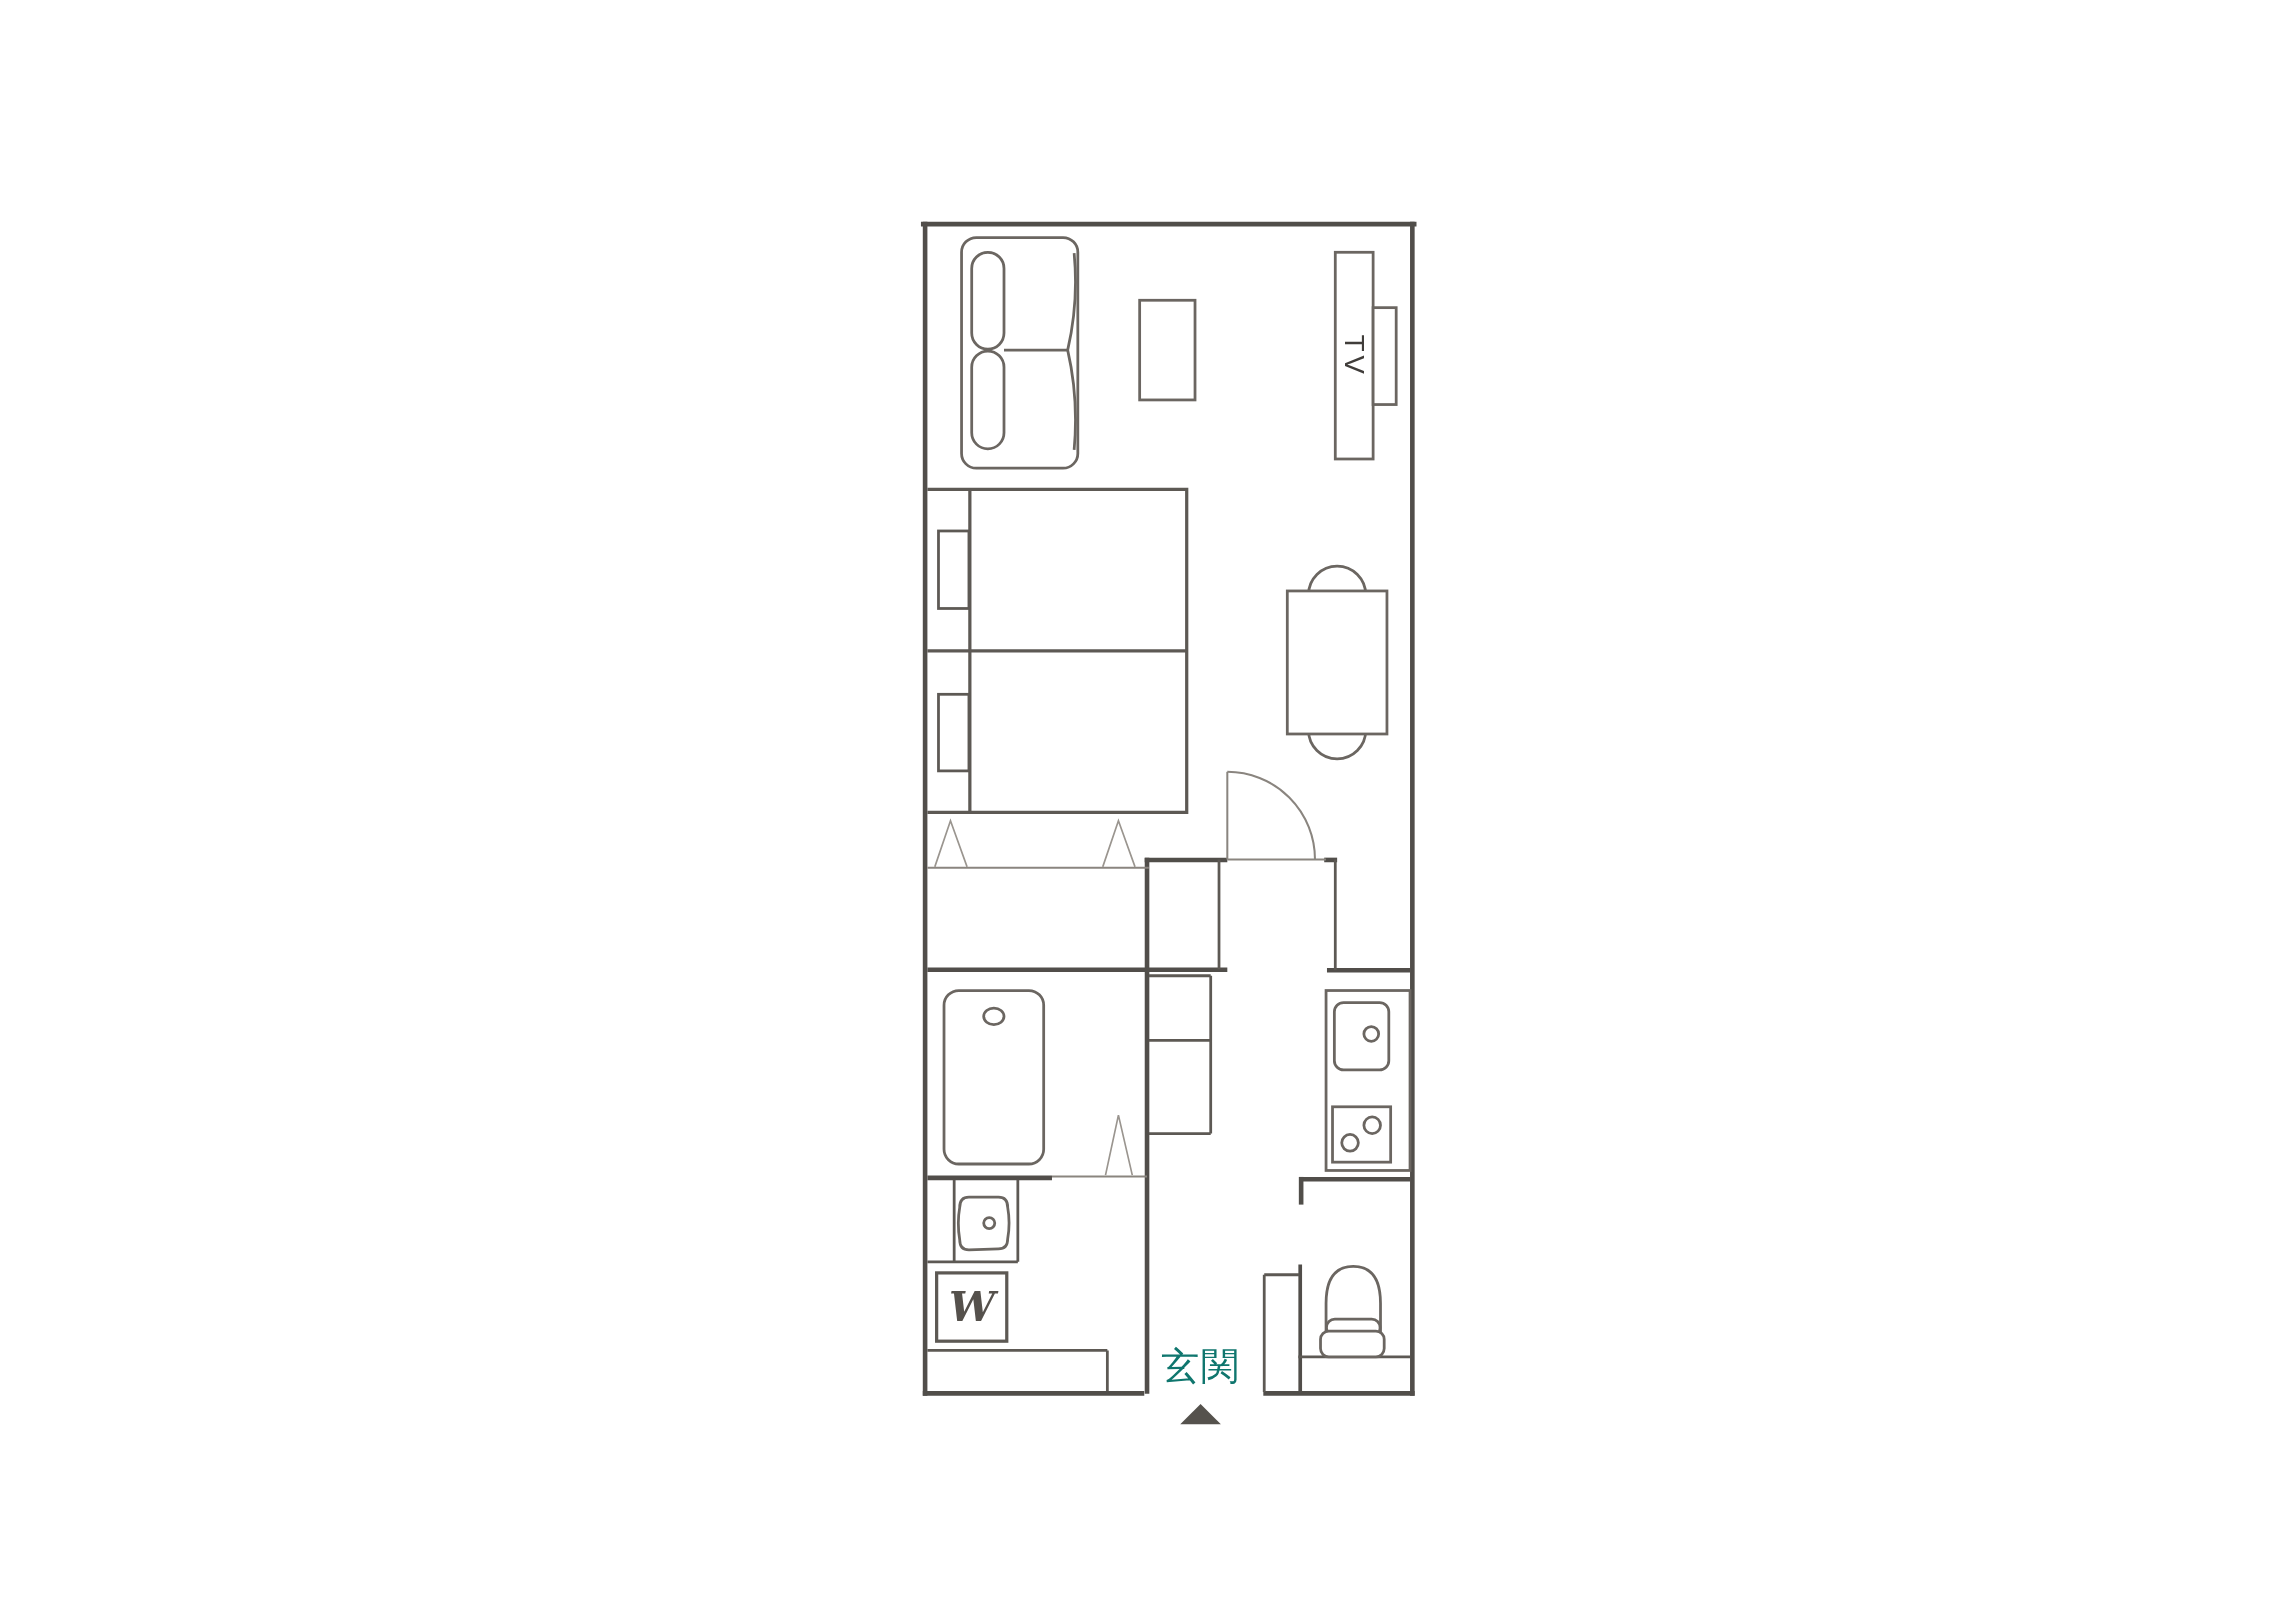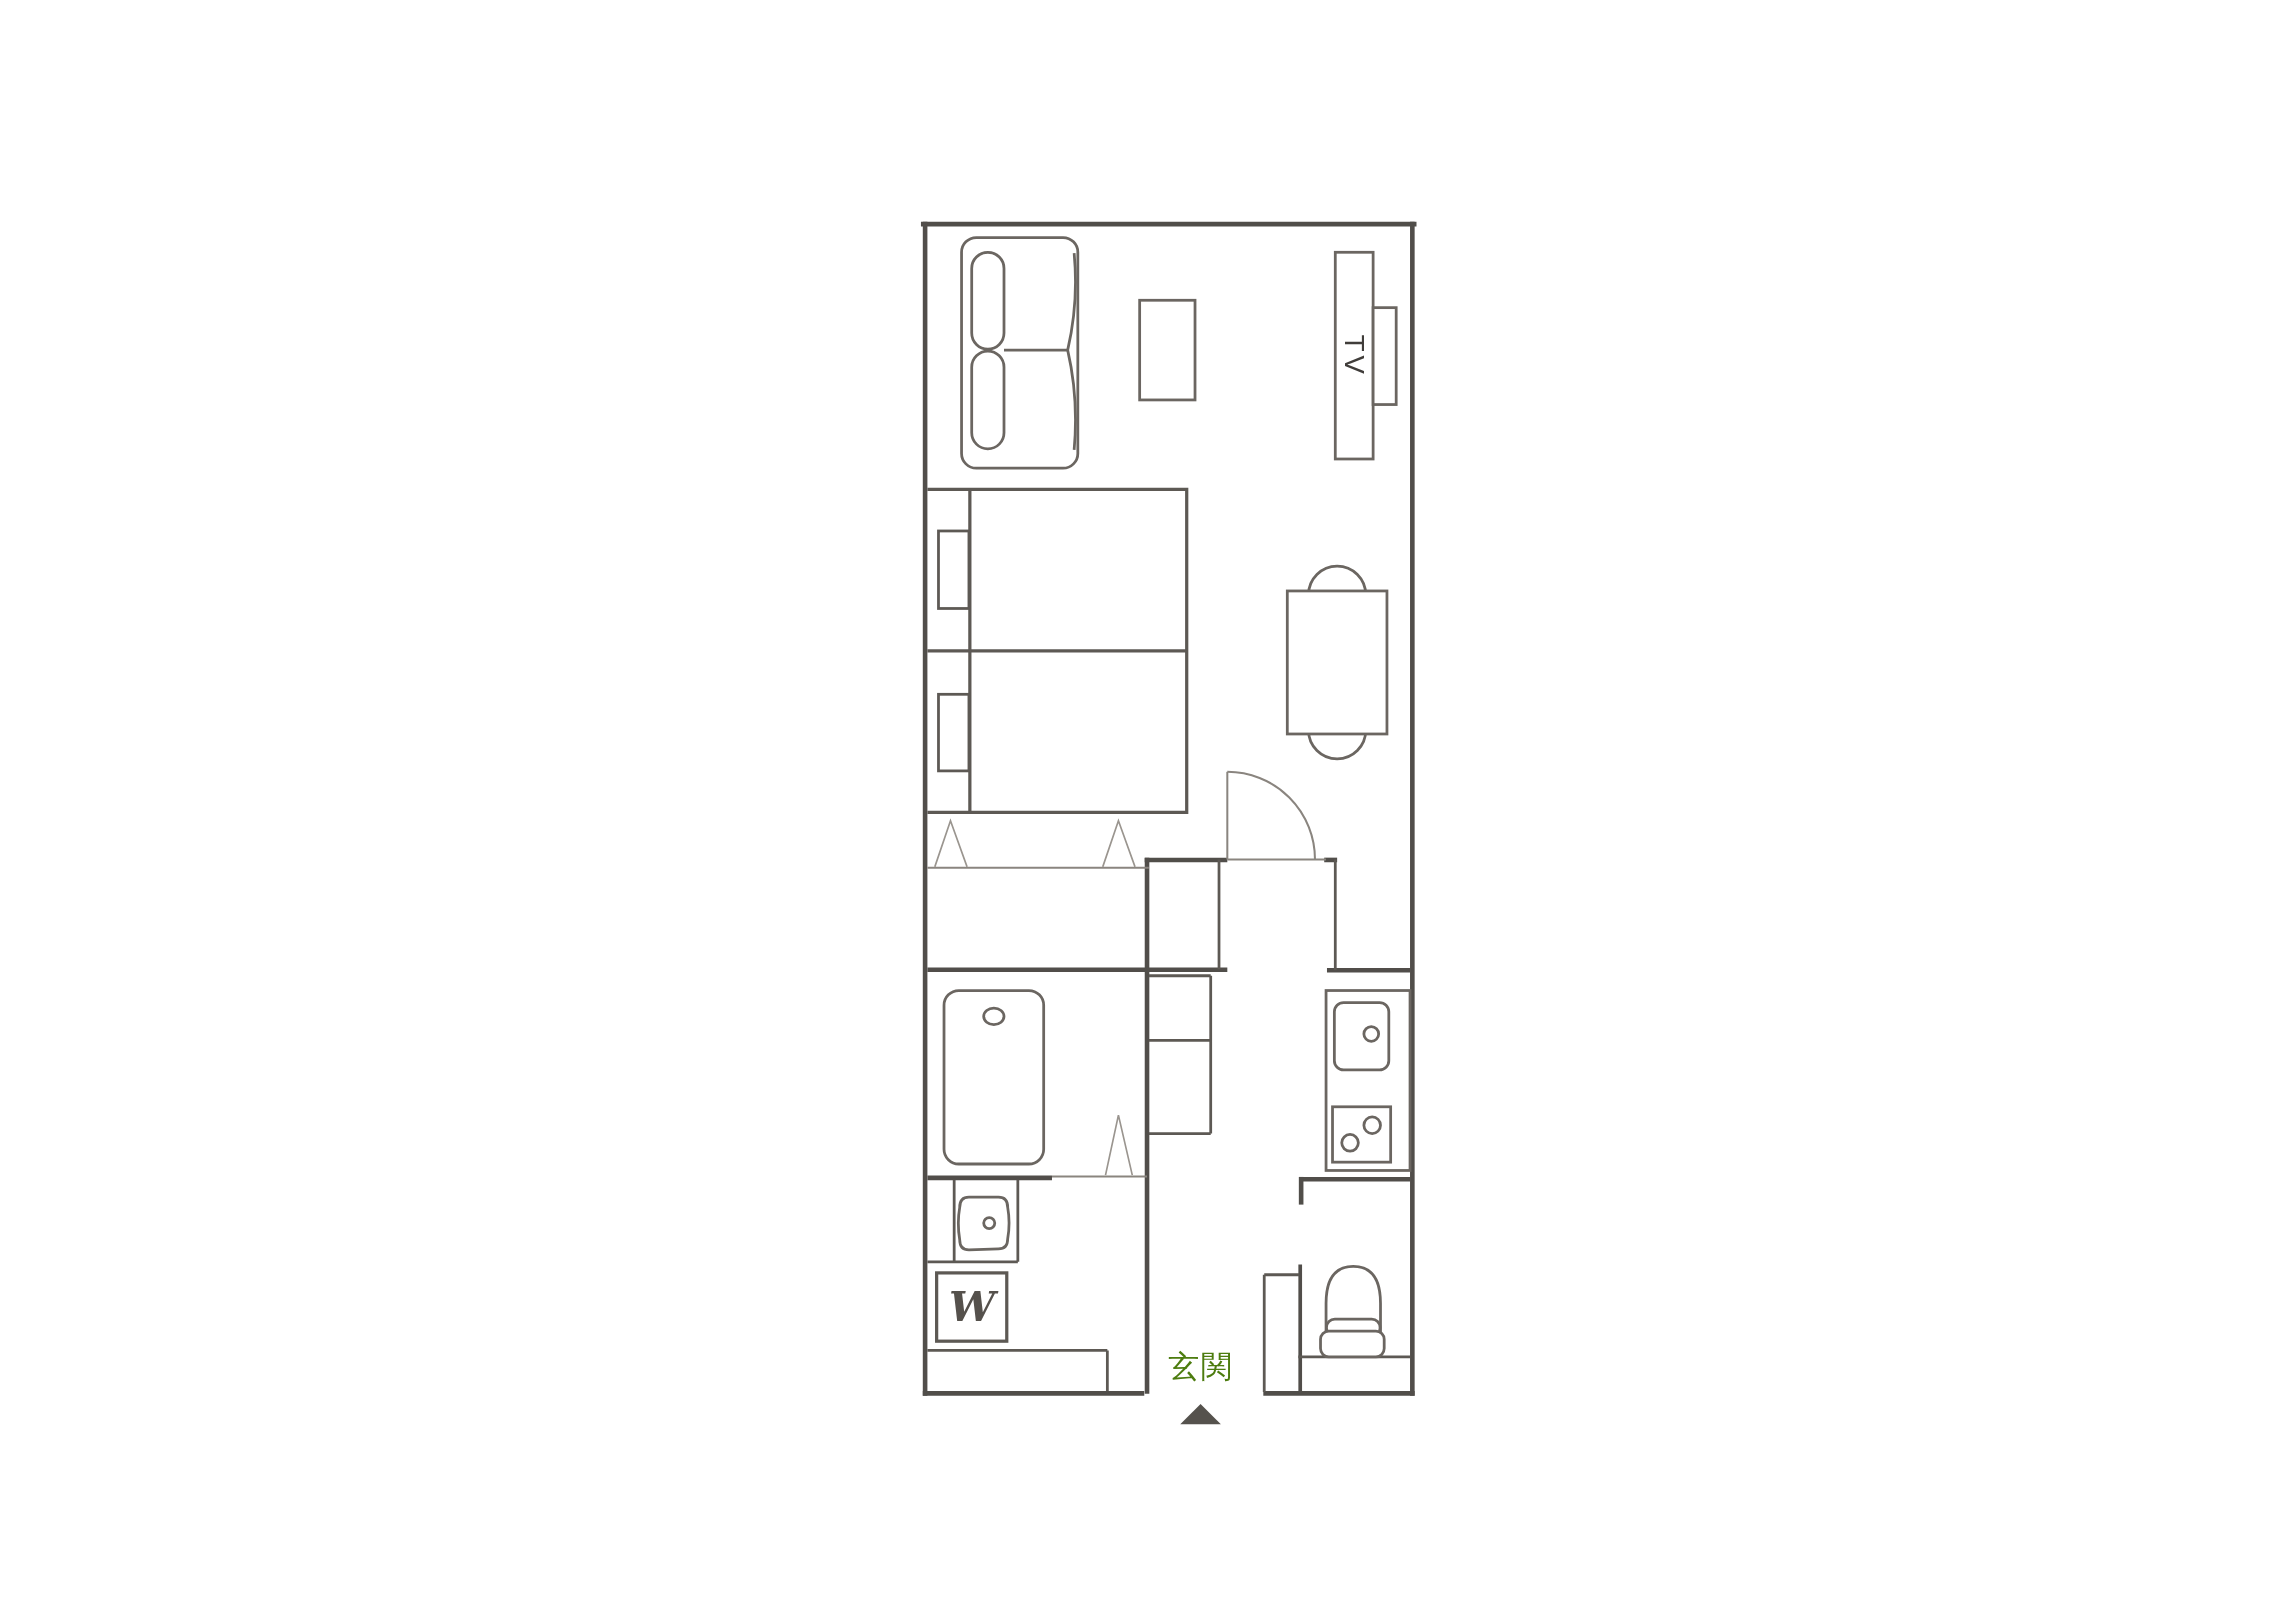--- a/index.html
+++ b/index.html
@@ -12,21 +12,21 @@
   }
   .plan-svg{position:absolute;left:0;top:0;}
   .label{position:absolute;display:flex;align-items:center;justify-content:center;
          color:#55514c;user-select:none;}
   .tv-label{left:1335px;top:252px;width:38px;height:207px;}
   .tv-label span{transform:rotate(90deg);font-size:28px;letter-spacing:3.7px;color:#403d3a;}
   .washer-label{left:937px;top:1273px;width:70px;height:68px;
                 font-family:"DejaVu Serif",serif;font-style:italic;font-weight:bold;
                 font-size:41px;color:#55514c;}
   .entrance-label{left:1141px;top:1346px;width:120px;height:41px;
-                  font-size:31px;letter-spacing:1.8px;color:#4d7c0f;}
+                  font-size:38px;letter-spacing:1.8px;color:#0f766e;}
 </style>
 </head>
 <body>
 
 <div class="canvas">
 
   <svg class="plan-svg" width="2271" height="1623" viewBox="0 0 2461 1758">
 
     <g stroke="#514e4a" stroke-width="5" fill="none">
       <path d="M998,242.5 H1535"></path>

